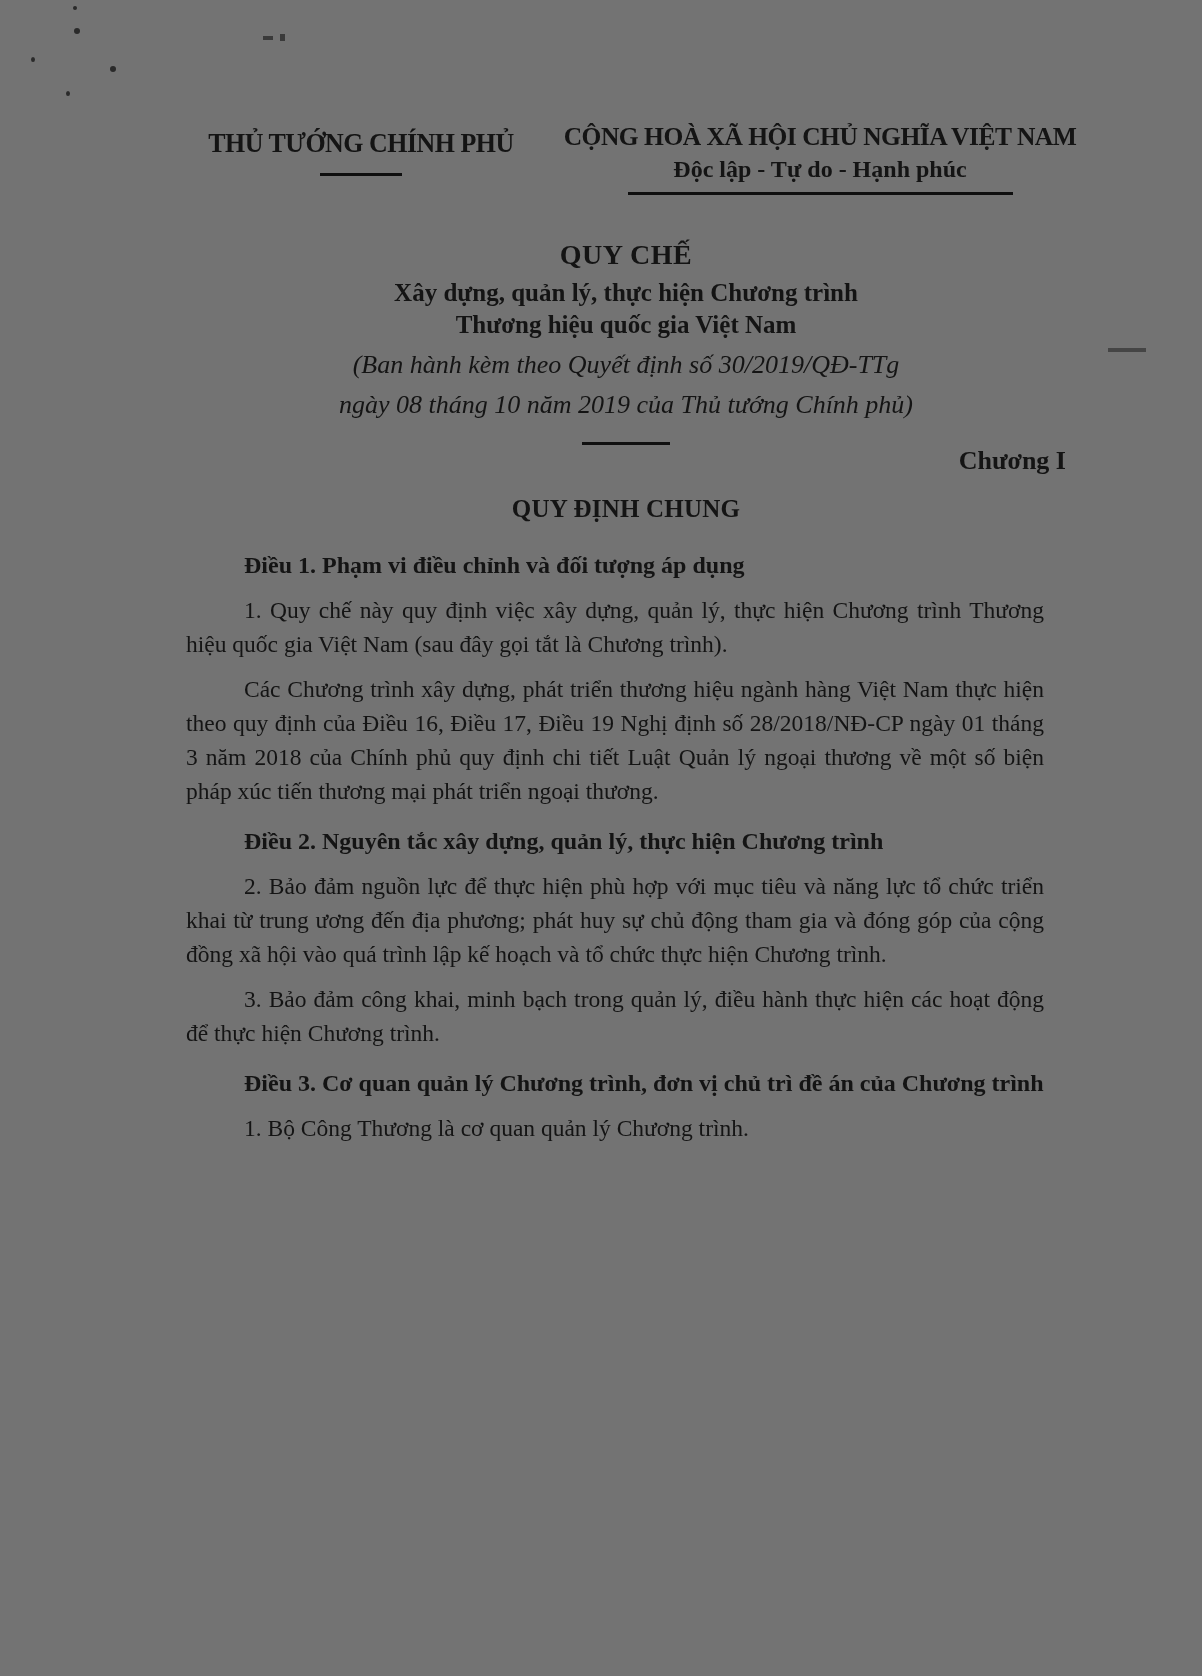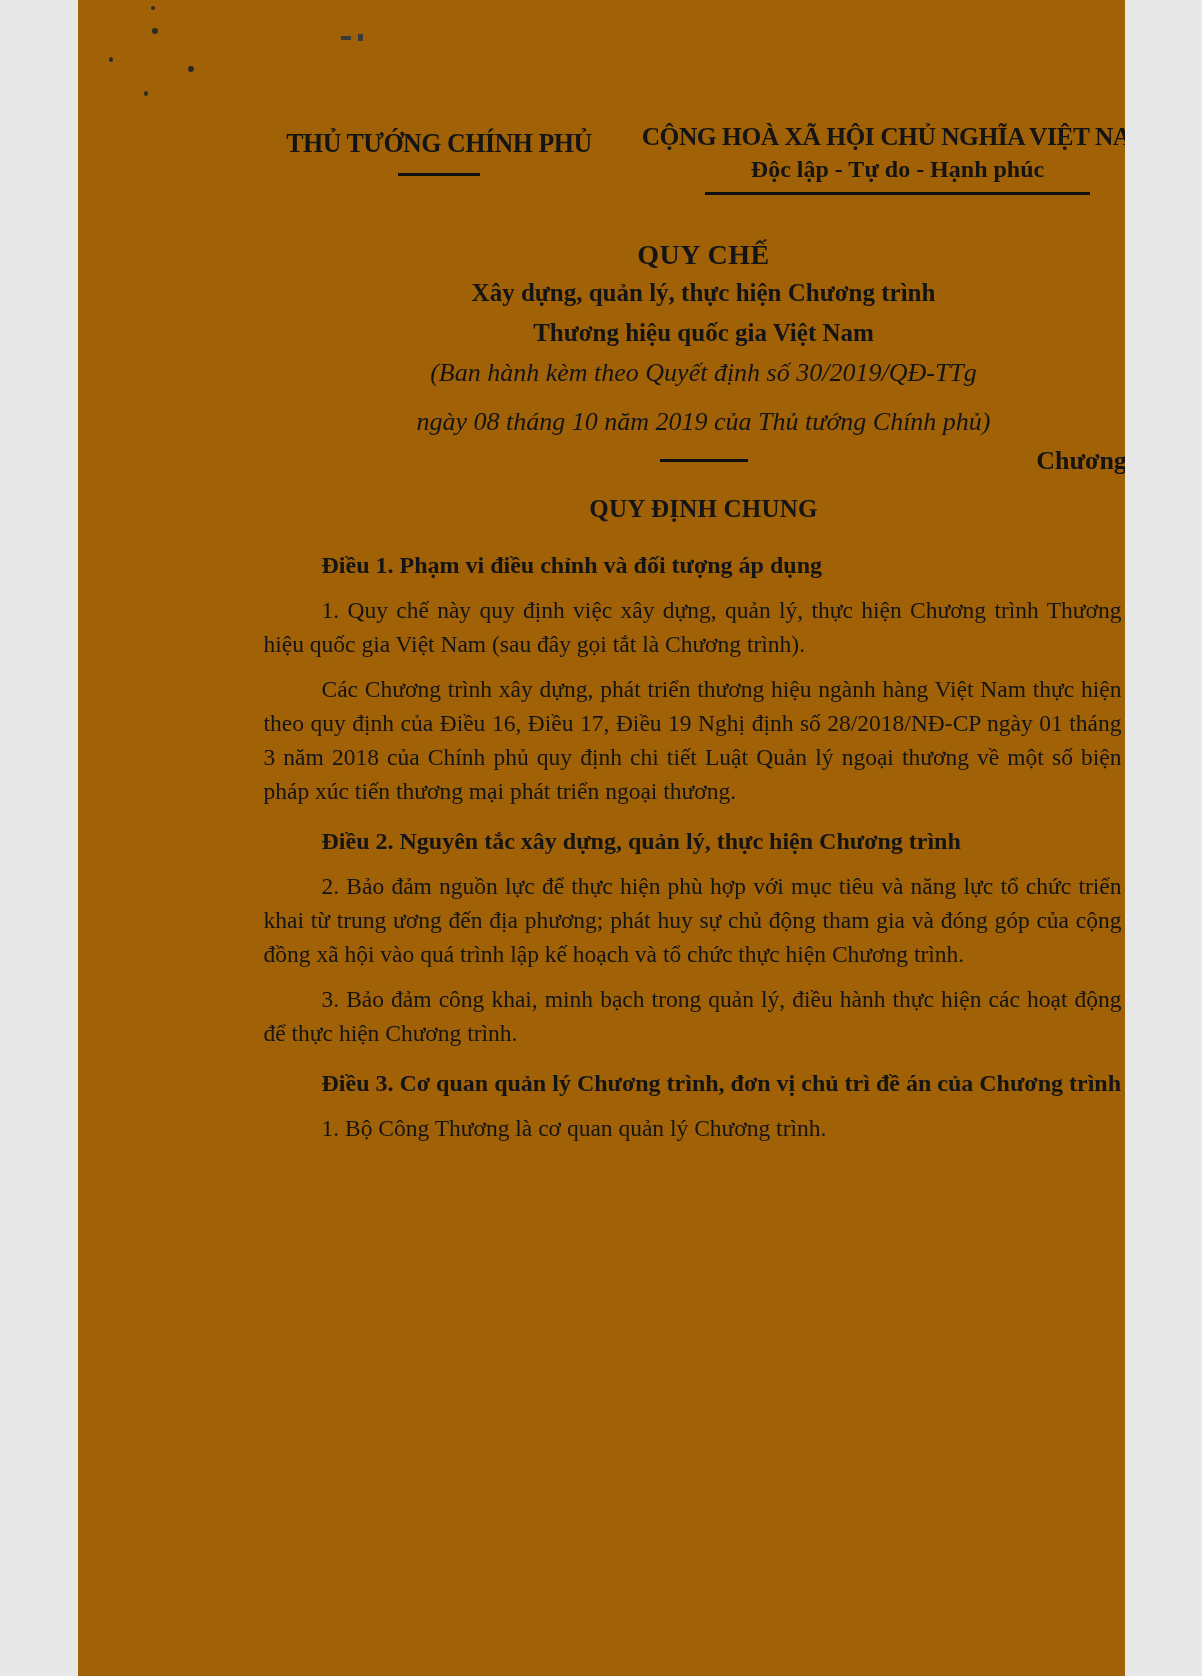--- a/index.html
+++ b/index.html
@@ -2,24 +2,24 @@
 <html lang="vi"><head>
 <meta charset="utf-8">
 <style>
   html, body {
     margin: 0;
     padding: 0;
     background: #e8e8e8;
   }
   .page {
     position: relative;
-    width: 1047px;
+    width: 1202px;
     height: 1676px;
     margin: 0 auto;
-    background: #a16207;
+    background: #737373;
     color: #141414;
     font-family: "Liberation Serif", "DejaVu Serif", serif;
     overflow: hidden;
   }
   
   .header-left {
     position: absolute;
     left: 196px; top: 128px;
     width: 330px;
     text-align: center;
@@ -162,23 +162,23 @@
 
   <div class="header-right">
     <div class="national">CỘNG HOÀ XÃ HỘI CHỦ NGHĨA VIỆT NAM</div>
     <div class="motto">Độc lập - Tự do - Hạnh phúc</div>
     <div class="rule"></div>
   </div>
 
   <div class="title-block">
     <div class="doc-title">QUY CHẾ</div>
     <div class="doc-subtitle">Xây dựng, quản lý, thực hiện Chương trình</div>
-    <div class="doc-subtitle" style="margin-top:8px;">Thương hiệu quốc gia Việt Nam</div>
+    <div class="doc-subtitle" style="margin-top:0;">Thương hiệu quốc gia Việt Nam</div>
     <div class="doc-issuance">(Ban hành kèm theo Quyết định số 30/2019/QĐ-TTg</div>
-    <div class="doc-issuance" style="margin-top:13px;">ngày 08 tháng 10 năm 2019 của Thủ tướng Chính phủ)</div>
+    <div class="doc-issuance" style="margin-top:4px;">ngày 08 tháng 10 năm 2019 của Thủ tướng Chính phủ)</div>
     <div class="title-rule"></div>
   </div>
 
   <div class="chapter-label">Chương I</div>
   <div class="chapter-title">QUY ĐỊNH CHUNG</div>
 
   <div class="body-text">
 
     <div class="article-heading first">Điều 1. Phạm vi điều chỉnh và đối tượng áp dụng</div>
     <p class="para">1. Quy chế này quy định việc xây dựng, quản lý, thực hiện Chương trình Thương hiệu quốc gia Việt Nam (sau đây gọi tắt là Chương trình).</p>

